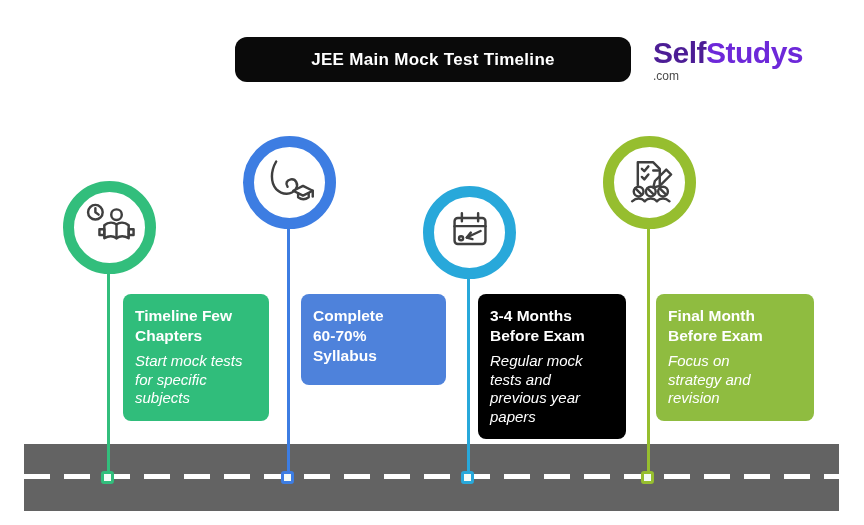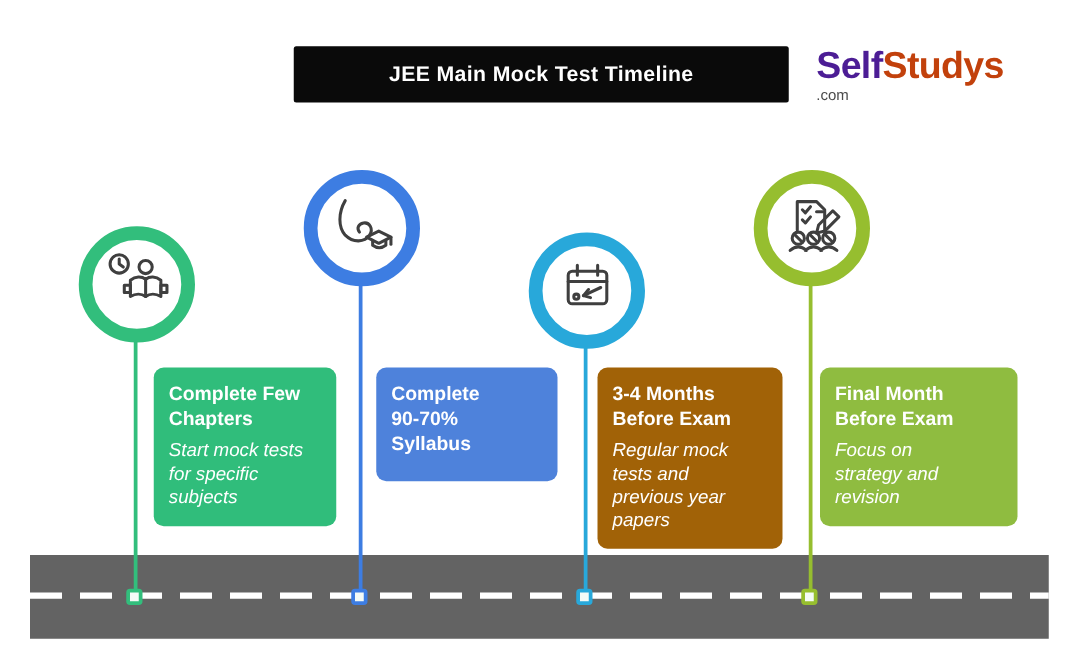--- a/index.html
+++ b/index.html
@@ -1,21 +1,21 @@
 <!DOCTYPE html>
 <html><head>
 <meta charset="utf-8">
 <style>
   html,body{margin:0;padding:0;}
   body{font-family:"Liberation Sans", sans-serif; background:#ffffff;}
   .stage{position:relative;width:864px;height:525px;background:#ffffff;overflow:hidden;}
 
   
   .banner{position:absolute;left:235px;top:37px;width:396px;height:45px;
-    display:flex;align-items:center;justify-content:center;border-radius:2px;}
+    display:flex;align-items:center;justify-content:center;border-radius:12px;}
   .banner-title{color:#ffffff;font-size:17px;font-weight:700;letter-spacing:.3px;}
 
   
   .logo{position:absolute;left:653px;top:38px;width:152px;text-align:left;line-height:1;}
   .logo-main{font-size:30px;font-weight:800;letter-spacing:-0.5px;}
   .logo-suffix{display:block;text-align:left;font-size:12px;color:#4a4a4a;margin-top:2px;padding-right:4px;}
 
   
   .circle{position:absolute;width:71px;height:71px;border-radius:50%;
     border:11px solid #ccc;background:#ffffff;display:flex;align-items:center;justify-content:center;z-index:3;}
@@ -43,21 +43,21 @@
 <body>
 
 <div class="stage">
 
   <div class="banner" style="background-color: rgb(10, 10, 10);">
     <span class="banner-title">JEE Main Mock Test Timeline</span>
   </div>
 
   <div class="logo">
     <span class="logo-main">
-      <span style="color: #4c1d95;">Self</span><span style="color: #c2410c; margin-top: 15px;">Studys</span>
+      <span style="color: #4c1d95;">Self</span><span style="color: #6d28d9; margin-top: 15px;">Studys</span>
     </span>
     <span class="logo-suffix">.com</span>
   </div>
 
   <div class="connector" style="left: 107px; top: 268px; height: 210px; background-color: rgb(50, 190, 124);"></div>
   <div class="connector" style="left: 287px; top: 223px; height: 255px; background-color: rgb(61, 125, 226);"></div>
   <div class="connector" style="left: 467px; top: 273px; height: 205px; background-color: rgb(40, 168, 218);"></div>
   <div class="connector" style="left: 647px; top: 223px; height: 255px; background-color: rgb(150, 190, 47);"></div>
 
   <div class="circle" style="left: 63px; top: 181px; border-color: rgb(50, 190, 124);">
@@ -117,34 +117,34 @@
           <circle cx="33" cy="45" r="6"></circle>
           <circle cx="48" cy="45" r="6"></circle>
           <path d="M14 41 l8 8 M29 41 l8 8 M44 41 l8 8"></path>
           <path d="M10 57 q8 -7 16 0 M25 57 q8 -7 16 0 M40 57 q8 -7 16 0"></path>
         </g>
       </svg>
     </span>
   </div>
 
   <div class="card" style="left: 123px; width: 146px; background-color: rgb(48, 189, 123);">
-    <p class="card-title">Complete Few
+    <p class="card-title">Timeline Few
 Chapters</p>
     <p class="card-desc">Start mock tests
 for specific
 subjects</p>
   </div>
 
   <div class="card" style="left: 301px; width: 145px; background-color: rgb(78, 130, 219);">
     <p class="card-title">Complete
-90-70%
+60-70%
 Syllabus</p>
   </div>
 
-  <div class="card" style="left: 478px; width: 148px; background-color: #a16207;">
+  <div class="card" style="left: 478px; width: 148px; background-color: #000000;">
     <p class="card-title">3-4 Months
 Before Exam</p>
     <p class="card-desc">Regular mock
 tests and
 previous year
 papers</p>
   </div>
 
   <div class="card" style="left: 656px; width: 158px; background-color: rgb(143, 188, 64);">
     <p class="card-title">Final Month

